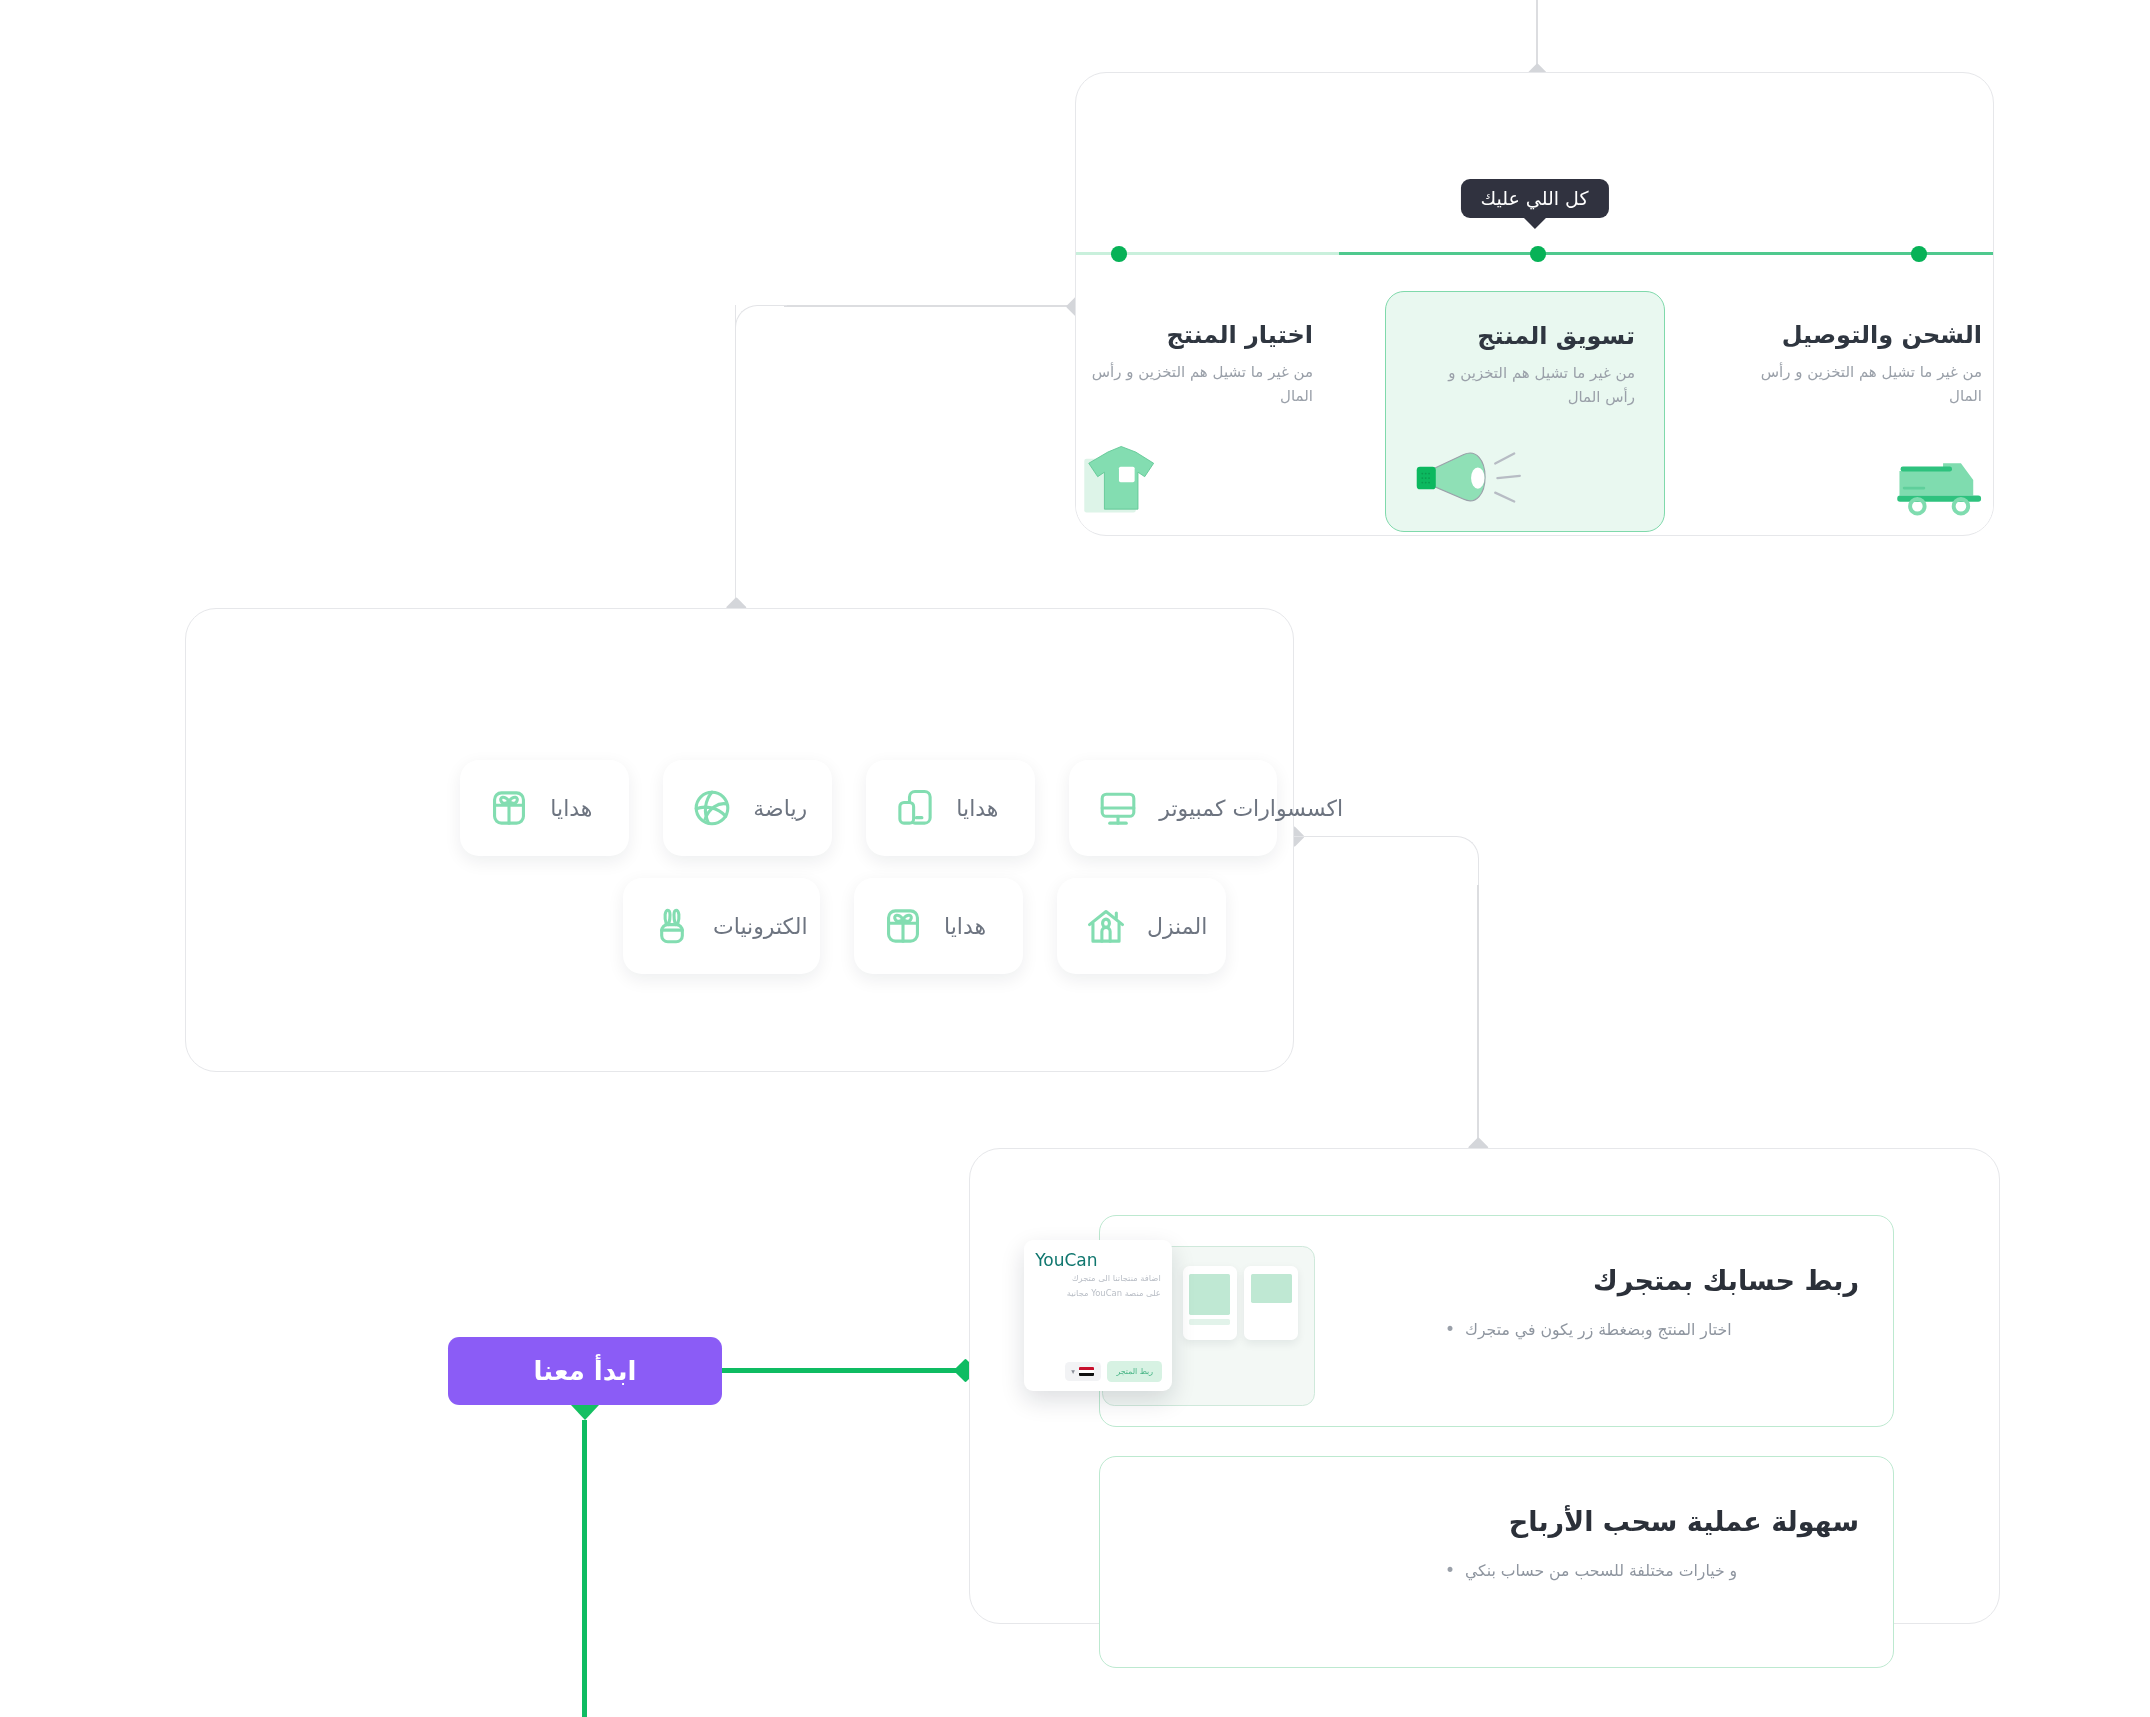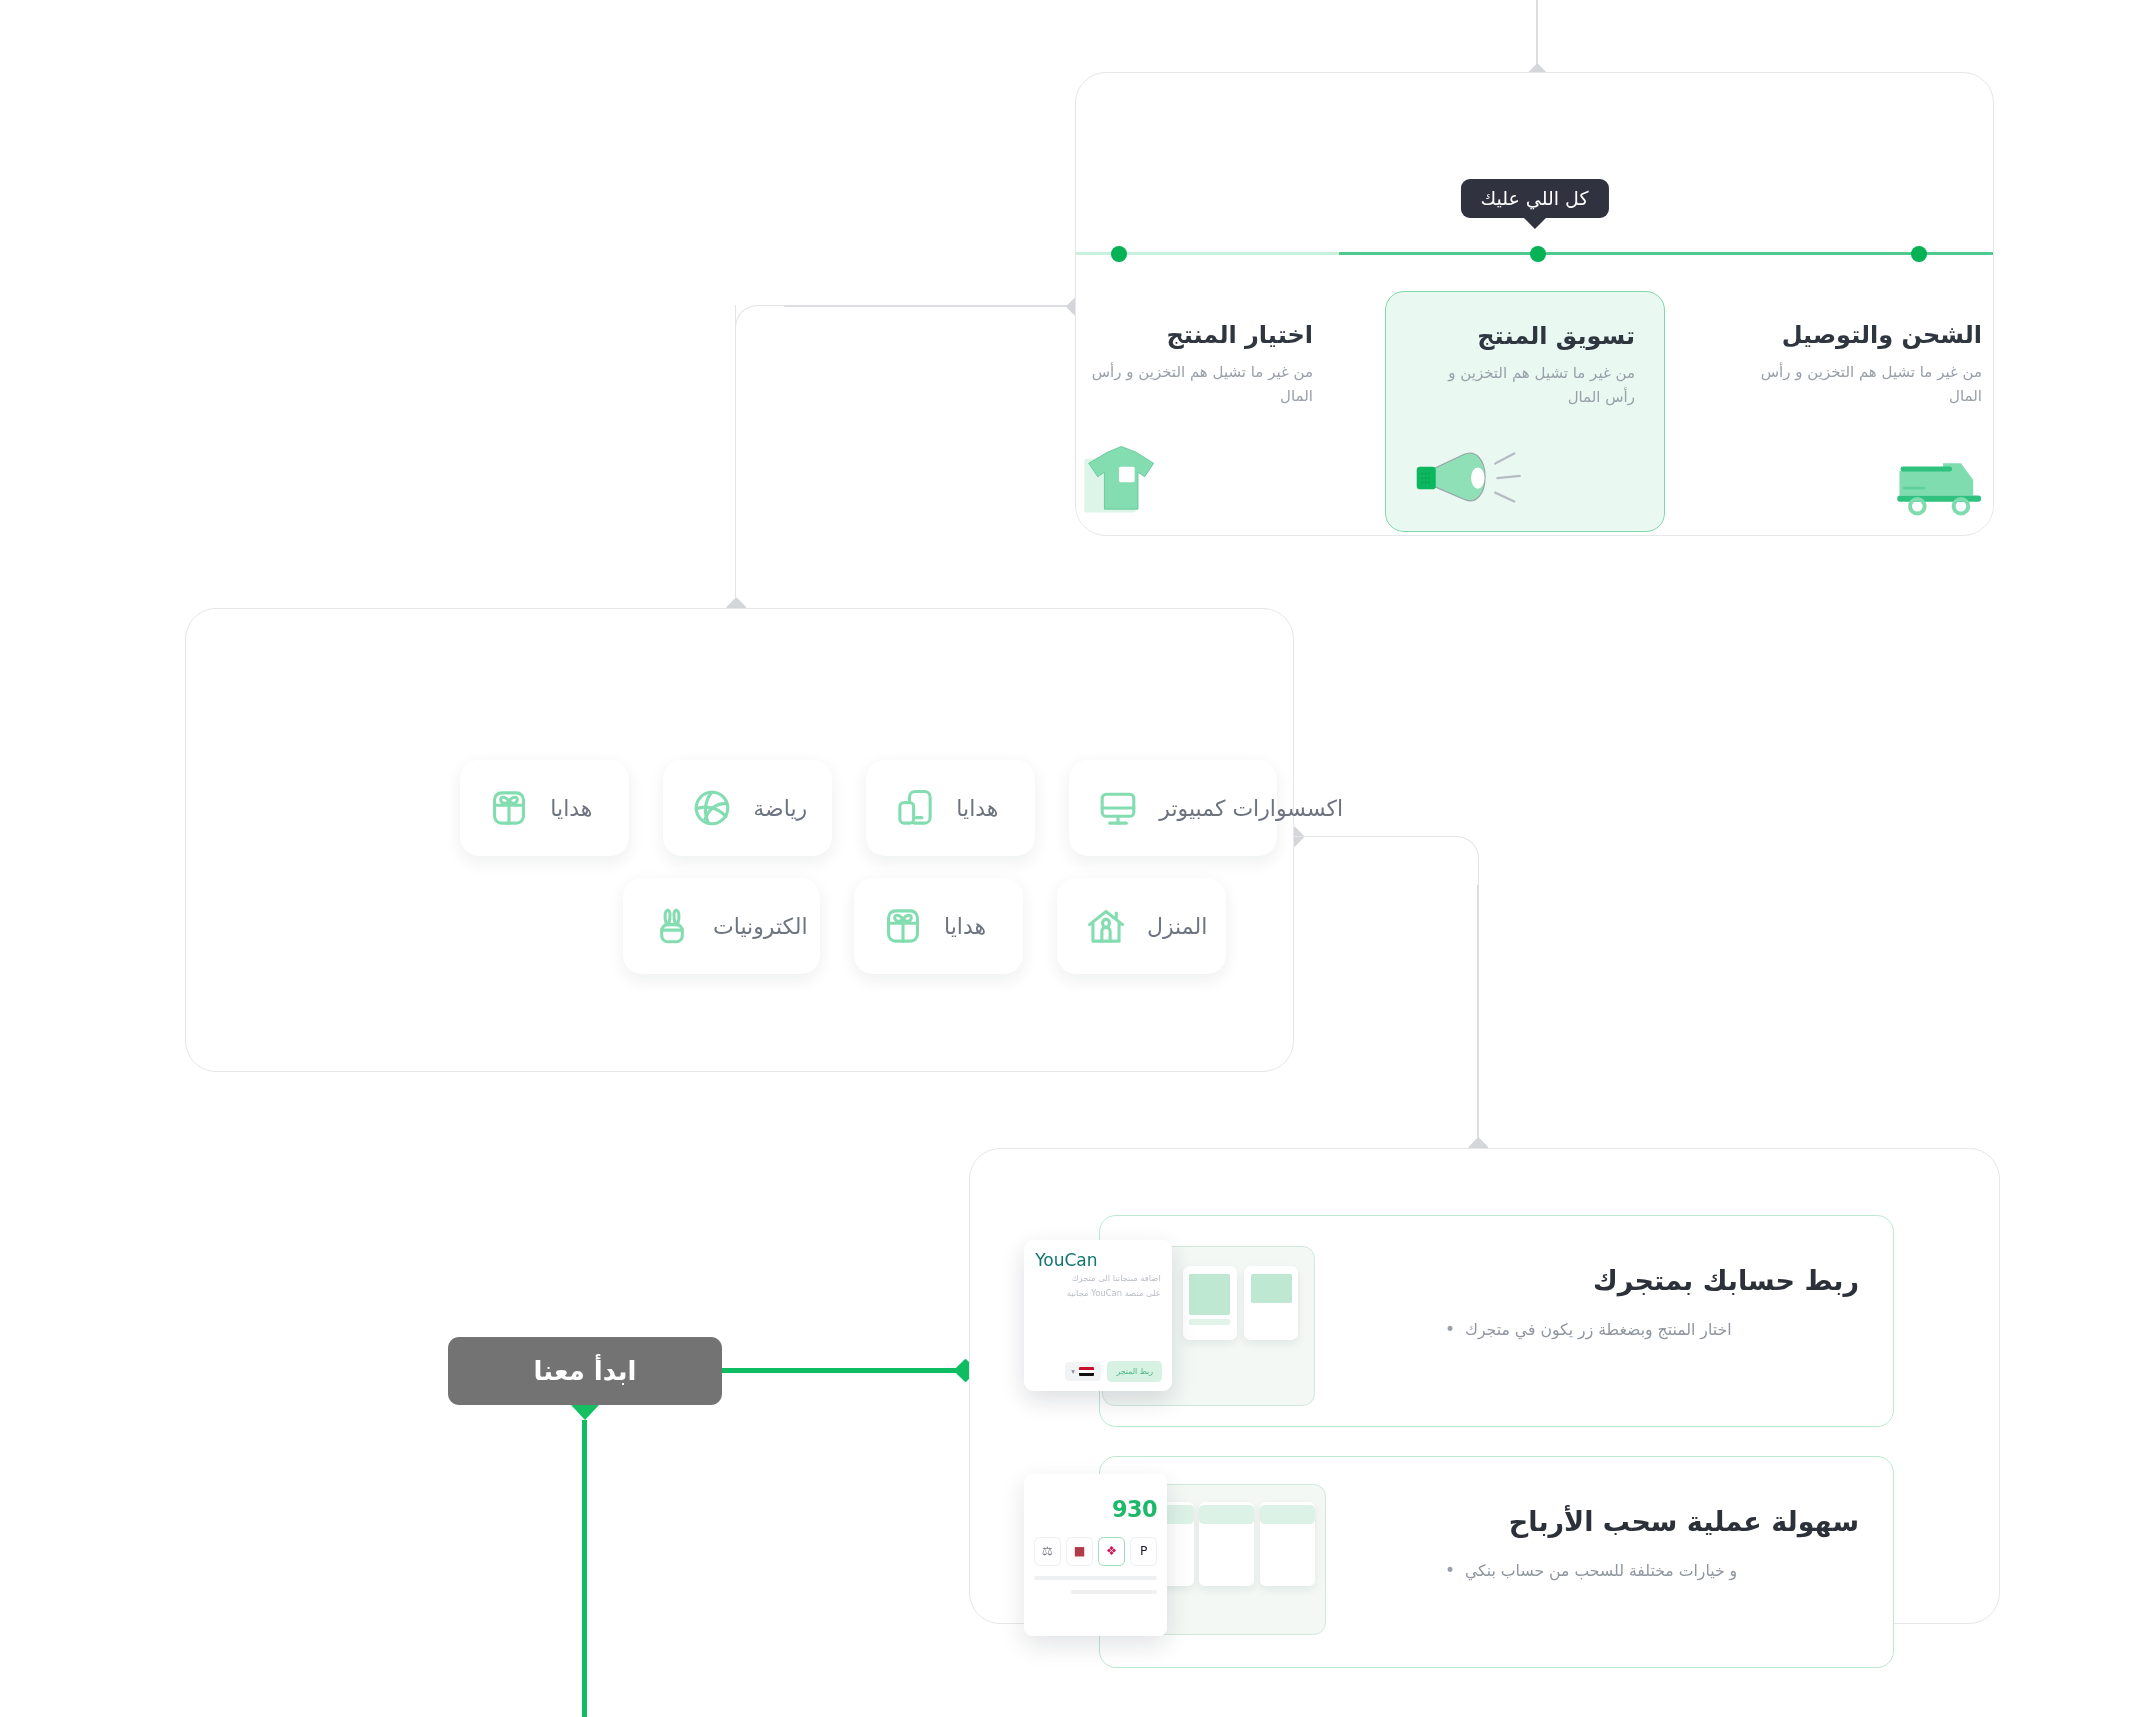--- a/index.html
+++ b/index.html
@@ -117,21 +117,21 @@
     margin-top: 19px; font-size: 15.7px; color:#8e959f; line-height:1.5;
     display:flex; align-items:center; justify-content:flex-end; gap:10px; white-space:nowrap;
   }
   .feat-bullet::after{ content:"•"; font-size:17px; color:#9aa0a9; }
   .mock { position:absolute; left: -76px; top: 23.5px; }
 
   
   #cta {
     position:absolute; left: 448px; top: 1337px;
     width: 274px; height: 68px;
-    background:#737373; border-radius: 11.2px;
+    background:#8b5cf6; border-radius: 11.2px;
     color:#ffffff; font-size: 26px; font-weight: 700;
     display:flex; align-items:center; justify-content:center;
     cursor: pointer;
   }
   #cta::after{
     content:""; position:absolute; left: 50%; transform:translateX(-50%);
     bottom:-14.6px; width:0;height:0;
     border-left:14.6px solid transparent; border-right:14.6px solid transparent;
     border-top:15.7px solid #15bf62;
   }
@@ -398,49 +398,20 @@
           </div>
         </div>
       </div>
     </div>
 
     <div class="feat-card" style="top: 307px;">
       <div class="feat-text">
         <div class="feat-title">سهولة عملية سحب الأرباح</div>
         <div class="feat-bullet">و خيارات مختلفة للسحب من حساب بنكي</div>
       </div>
-      <div class="mock" style="top:17px;">
-        <div class="mk2-shell">
-          <div class="mk2-back">
-            <div class="mk2-cards">
-              <div class="mk2-card">
-                  <div class="mk2-chip"></div>
-                </div>
-              <div class="mk2-card">
-                  <div class="mk2-chip"></div>
-                </div>
-              <div class="mk2-card">
-                  <div class="mk2-chip"></div>
-                </div>
-            </div>
-          </div>
-          <div class="mk2-front">
-            <div class="mk2-sub">​</div>
-            <div class="mk2-amount">930</div>
-            <div class="mk2-pays">
-              <div class="mk2-pay" style="color:#1a1a2e;">P</div>
-              <div class="mk2-pay sel" style="color:#d4145a;">❖</div>
-              <div class="mk2-pay" style="color:#b23b4a;">■</div>
-              <div class="mk2-pay" style="color:#7c8088;">⚖</div>
-            </div>
-            <div class="mk2-line"></div>
-            <div class="mk2-line" style="width:70%;"></div>
-          </div>
-        </div>
-      </div>
     </div>
 
   </div>
 
   <div id="cta">ابدأ معنا</div>
 
 </div>
 
 
 </body></html>

